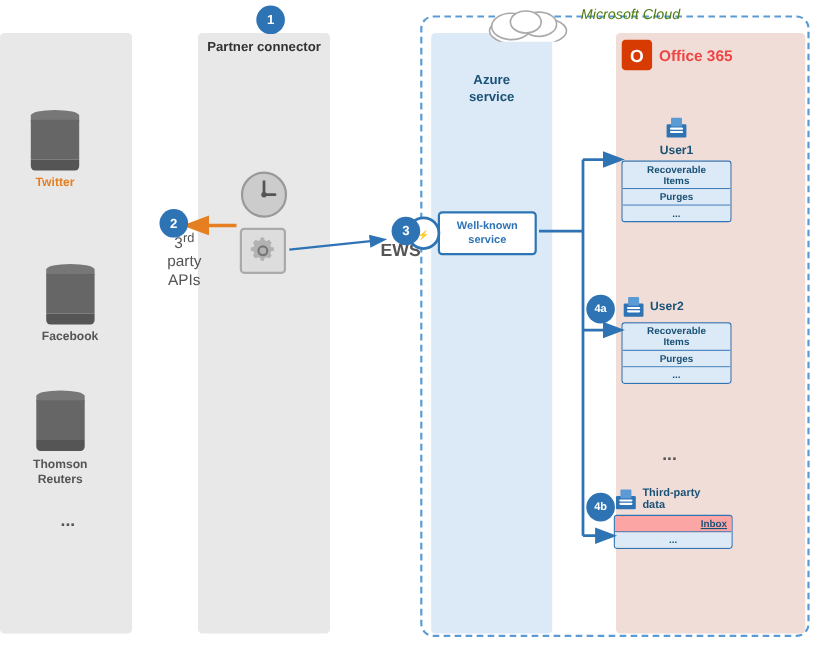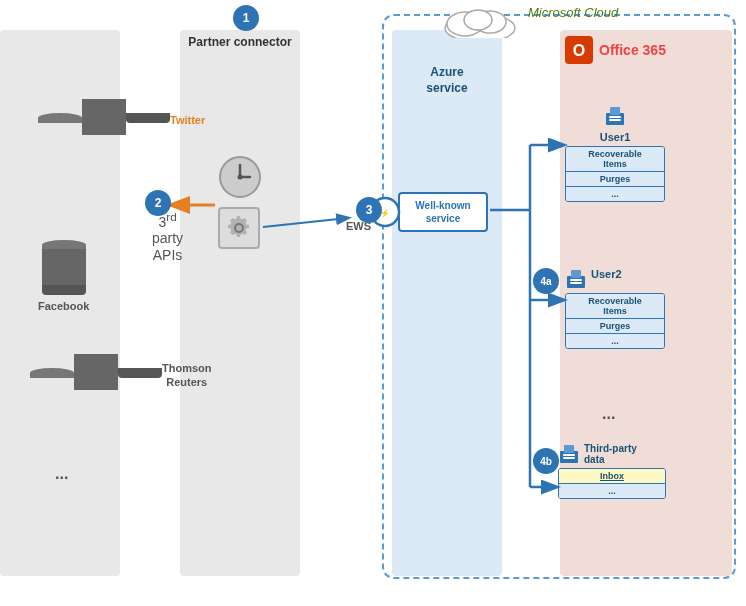--- a/index.html
+++ b/index.html
@@ -131,35 +131,35 @@
     <ellipse cx="25" cy="24" rx="18" ry="12" fill="white" stroke="#aaa" stroke-width="1.5"></ellipse>
     <ellipse cx="50" cy="22" rx="16" ry="11" fill="white" stroke="#aaa" stroke-width="1.5"></ellipse>
     <ellipse cx="38" cy="20" rx="14" ry="10" fill="white" stroke="#aaa" stroke-width="1.5"></ellipse>
   </svg>
   <div style="position:absolute;left:528px;top:5px;font-size:13px;color:#4d7c0f;font-style:italic;">Microsoft Cloud</div>
 
   <div class="step-circle step-blue" style="left:233px;top:5px;">
     <span>1</span>
   </div>
 
-  <div style="position:absolute;left:38px;top:100px;display:flex;align-items:center;">
+  <div style="position:absolute;left:28px;top:100px;display:flex;flex-direction:column;align-items:center;">
     <div style="width:44px;height:10px;background:#777;border-radius:50% 50% 0 0;"></div>
     <div style="width:44px;height:36px;background:#666;margin-top:-1px;"></div>
     <div style="width:44px;height:10px;background:#555;border-radius:0 0 4px 4px;"></div>
     <div style="margin-top:5px;color:#e67e22;font-size:11px;font-weight:600;">Twitter</div>
   </div>
 
   <div style="position:absolute;left:38px;top:240px;display:flex;flex-direction:column;align-items:center;">
     <div style="width:44px;height:10px;background:#777;border-radius:50% 50% 0 0;"></div>
     <div style="width:44px;height:36px;background:#666;margin-top:-1px;"></div>
     <div style="width:44px;height:10px;background:#555;border-radius:0 0 4px 4px;"></div>
     <div style="margin-top:5px;color:#555;font-size:11px;font-weight:600;">Facebook</div>
   </div>
 
-  <div style="position:absolute;left:30px;top:355px;display:flex;flex-direction:row;align-items:center;">
+  <div style="position:absolute;left:30px;top:355px;display:flex;flex-direction:column;align-items:center;">
     <div style="width:44px;height:10px;background:#777;border-radius:50% 50% 0 0;"></div>
     <div style="width:44px;height:36px;background:#666;margin-top:-1px;"></div>
     <div style="width:44px;height:10px;background:#555;border-radius:0 0 4px 4px;"></div>
     <div style="margin-top:5px;color:#555;font-size:11px;font-weight:600;text-align:center;line-height:1.3;">Thomson<br>Reuters</div>
   </div>
 
   <div style="position:absolute;left:55px;top:465px;font-size:16px;color:#555;font-weight:bold;">...</div>
 
   <div style="position:absolute;left:218px;top:155px;">
     <svg width="44" height="44" viewBox="0 0 44 44">
@@ -184,21 +184,21 @@
         <path d="M13 8a5 5 0 1 0 0 10A5 5 0 0 0 13 8zm0 2a3 3 0 1 1 0 6 3 3 0 0 1 0-6z" fill="#666"></path>
         <path d="M11 1l-.5 2.5a8 8 0 0 0-1.8.75L6.5 3l-2.5 2.5 1.25 2.2A8 8 0 0 0 4.5 9.5L2 10v3l2.5.5a8 8 0 0 0 .75 1.8L4 17.5 6.5 20l2.2-1.25a8 8 0 0 0 1.8.75L11 22h3l.5-2.5a8 8 0 0 0 1.8-.75L18.5 20 21 17.5l-1.25-2.2a8 8 0 0 0 .75-1.8L23 13v-3l-2.5-.5a8 8 0 0 0-.75-1.8L21 5.5 18.5 3l-2.2 1.25a8 8 0 0 0-1.8-.75L14 1z" fill="#888" opacity="0.5"></path>
       </svg>
     </div>
   </div>
 
   <div class="step-circle step-blue" style="left:356px;top:197px;">
     <span>3</span>
   </div>
 
-  <div style="position:absolute;left:346px;top:220px;font-size:11px;color:#555;font-weight:600;">EWS</div>
+  <div style="position:absolute;left:346px;top:220px;font-size:16px;color:#555;font-weight:600;">EWS</div>
 
   <div style="position:absolute;left:398px;top:192px;background:#fff;border:2px solid #2e74b5;border-radius:4px;padding:5px 8px;text-align:center;font-size:10px;font-weight:600;color:#2e74b5;line-height:1.3;width:90px;">
     <span>Well-known
 service</span>
   </div>
 
   <div class="step-circle step-blue" style="left:533px;top:268px;">
     <span style="font-size:10px;">4a</span>
   </div>
 
@@ -218,21 +218,21 @@
       <span style="font-size:11px;font-weight:700;color:#1a5276;">User1</span>
     </div>
     <div style="border:1.5px solid #2e74b5;border-radius:3px;overflow:hidden;">
       <div style="background:#dce9f7;border-bottom:1px solid #2e74b5;padding:2px 4px;font-size:9px;font-weight:600;color:#1a5276;text-align:center;">Recoverable<br>Items</div>
       <div style="background:#dce9f7;border-bottom:1px solid #2e74b5;padding:2px 4px;font-size:9px;font-weight:600;color:#1a5276;text-align:center;">Purges</div>
       <div style="background:#dce9f7;padding:2px 4px;font-size:9px;font-weight:600;color:#1a5276;text-align:center;">...</div>
     </div>
   </div>
 
   <div style="position:absolute;left:565px;top:268px;width:100px;">
-    <div style="display:flex;gap:4px;margin-bottom:3px;">
+    <div style="display:flex;align-items:center;gap:4px;margin-bottom:3px;">
       <svg width="22" height="22" viewBox="0 0 22 22">
         <rect x="2" y="8" width="18" height="12" rx="1" fill="#2e74b5"></rect>
         <rect x="5" y="11" width="12" height="2" fill="white" rx="1"></rect>
         <rect x="5" y="14" width="12" height="2" fill="white" rx="1"></rect>
         <rect x="6" y="2" width="10" height="8" rx="1" fill="#5b9bd5"></rect>
       </svg>
       <span style="font-size:11px;font-weight:700;color:#1a5276;">User2</span>
     </div>
     <div style="border:1.5px solid #2e74b5;border-radius:3px;overflow:hidden;">
       <div style="background:#dce9f7;border-bottom:1px solid #2e74b5;padding:2px 4px;font-size:9px;font-weight:600;color:#1a5276;text-align:center;">Recoverable<br>Items</div>
@@ -247,21 +247,21 @@
     <div style="display:flex;align-items:center;gap:4px;margin-bottom:3px;">
       <svg width="22" height="22" viewBox="0 0 22 22">
         <rect x="2" y="8" width="18" height="12" rx="1" fill="#2e74b5"></rect>
         <rect x="5" y="11" width="12" height="2" fill="white" rx="1"></rect>
         <rect x="5" y="14" width="12" height="2" fill="white" rx="1"></rect>
         <rect x="6" y="2" width="10" height="8" rx="1" fill="#5b9bd5"></rect>
       </svg>
       <span style="font-size:10px;font-weight:700;color:#1a5276;">Third-party<br>data</span>
     </div>
     <div style="border:1.5px solid #2e74b5;border-radius:3px;overflow:hidden;">
-      <div style="background:#fef9c3;border-bottom:1px solid #2e74b5;padding:2px 4px;font-size:9px;font-weight:600;color:#1a5276;text-align:center;text-decoration:underline;">Inbox</div>
+      <div style="background:#fca5a5;border-bottom:1px solid #2e74b5;padding:2px 4px;font-size:9px;font-weight:600;color:#1a5276;text-align:right;text-decoration:underline;">Inbox</div>
       <div style="background:#dce9f7;padding:2px 4px;font-size:9px;font-weight:600;color:#1a5276;text-align:center;">...</div>
     </div>
   </div>
 
   <svg class="arrows-svg">
 
     <defs>
       <marker id="arrow-orange" markerWidth="8" markerHeight="8" refX="6" refY="3" orient="auto">
         <path d="M0,0 L0,6 L8,3 z" fill="#e67e22"></path>
       </marker>

